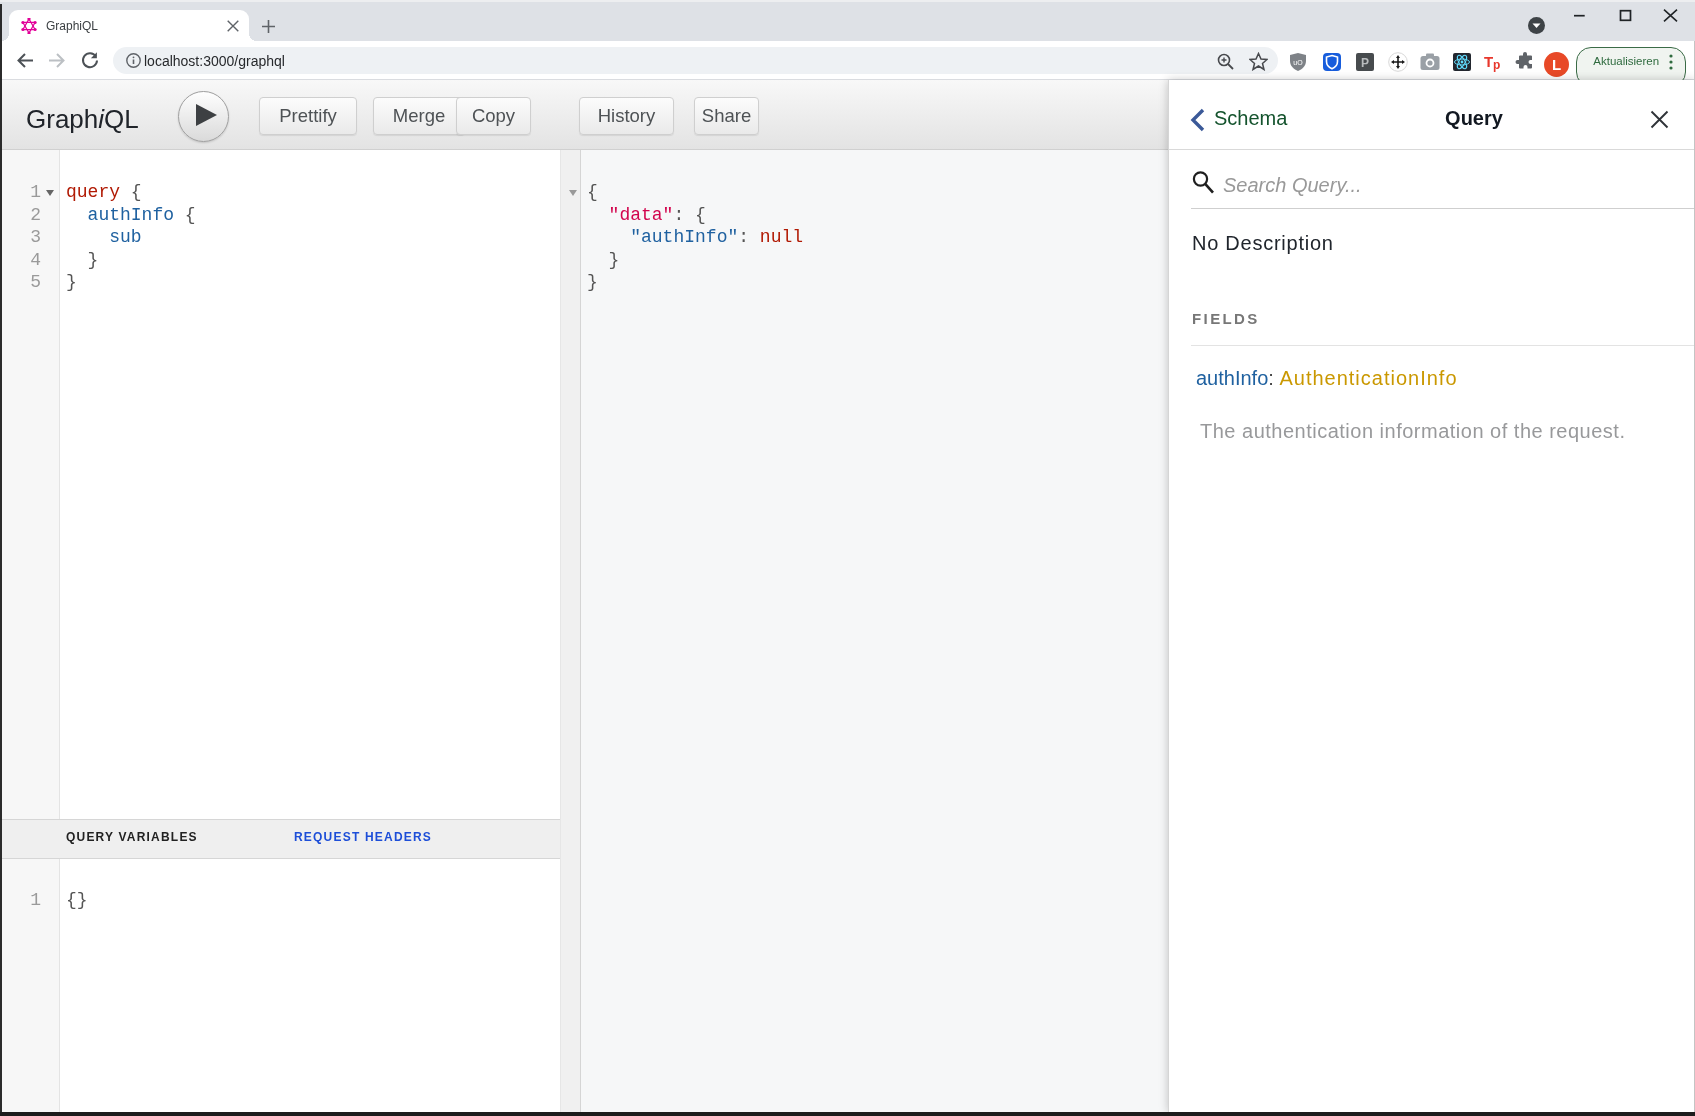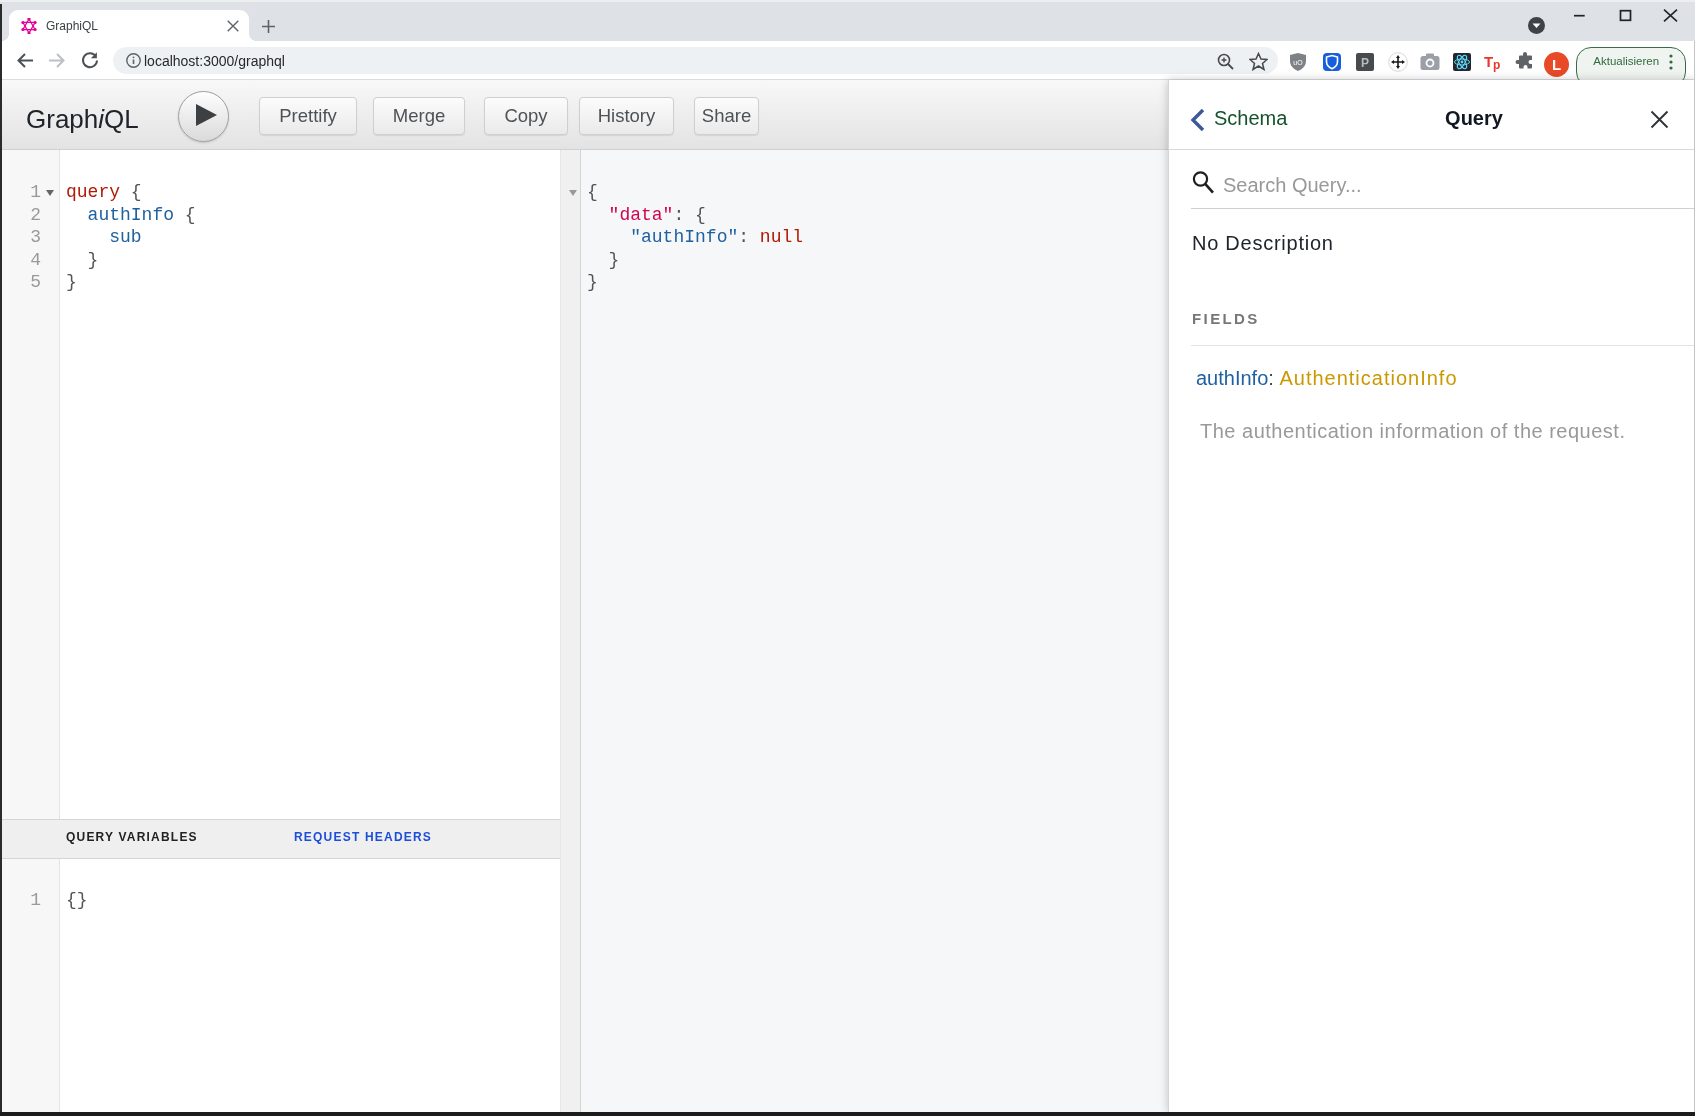--- a/index.html
+++ b/index.html
@@ -32,21 +32,21 @@
   .cm-def { color:#d2054e; }
   .cm-pun { color:#555; }
   .fold { width:0; height:0; border-left:4px solid transparent; border-right:4px solid transparent; border-top:6px solid #666; }
   
   #qvbar { left:2px; top:819px; width:558px; height:40px; background:#efefef; border-top:1px solid #d6d6d6; border-bottom:1px solid #d6d6d6; }
   .qvtab { top:830px; font-weight:bold; font-size:12px; letter-spacing:1.2px; }
   
   .doc { font-size:20px; }
   #schema-link { left:1214px; top:107px; color:#14532d; }
   #doc-title { left:1168px; top:107px; width:612px; text-align:center; font-weight:bold; color:#121821; }
-  #search-ph { left:1223px; top:173.5px; color:#999; }
+  #search-ph { left:1223px; top:173.5px; color:#999;font-style:italic; }
   .hr { height:1px; background:#d9d9d9; }
 </style>
 </head>
 <body>
 
 <div class="abs" id="tabstrip"></div>
 <div class="abs" style="left:0; top:0; width:1695px; height:2px; background:#edeef0;"></div>
 <div class="abs" id="tab"></div>
 <div class="abs" style="left:1px; top:33px; width:8px; height:8px; background:radial-gradient(circle at 0 0, #dee1e6 8px, #fff 8px);"></div>
 <div class="abs" style="left:249px; top:33px; width:8px; height:8px; background:radial-gradient(circle at 8px 0, #dee1e6 8px, #fff 8px);"></div>
@@ -153,21 +153,21 @@
     <circle cx="3" cy="8" r="1.6" fill="#2f6b3f"></circle>
     <circle cx="3" cy="14" r="1.6" fill="#2f6b3f"></circle>
   </svg>
 
 <div class="abs" id="topbar"></div>
 <div class="abs" id="logo">Graph<i>i</i>QL</div>
 <div class="abs" id="playbtn"></div>
 <div class="abs" id="playtri"></div>
 <div class="abs tbtn" style="left:259px; width:98px;">Prettify</div>
 <div class="abs tbtn" style="left:373px; width:92px;">Merge</div>
-<div class="abs tbtn" style="left:484px; width:84px;">Copy</div>
+<div class="abs tbtn" style="left:456px; width:75px;">Copy</div>
 <div class="abs tbtn" style="left:579px; width:95px;">History</div>
 <div class="abs tbtn" style="left:694px; width:65px;">Share</div>
 
 <div class="abs" id="leftpane"></div>
 <div class="abs gutter" style="top:150px; height:669px;"></div>
 <div class="abs" id="divider"></div>
 <div class="abs" id="resultpane"></div>
 
 <div class="abs code ln" style="left:30px; top:181px;">1</div>
 <div class="abs code ln" style="left:30px; top:203.5px;">2</div>

